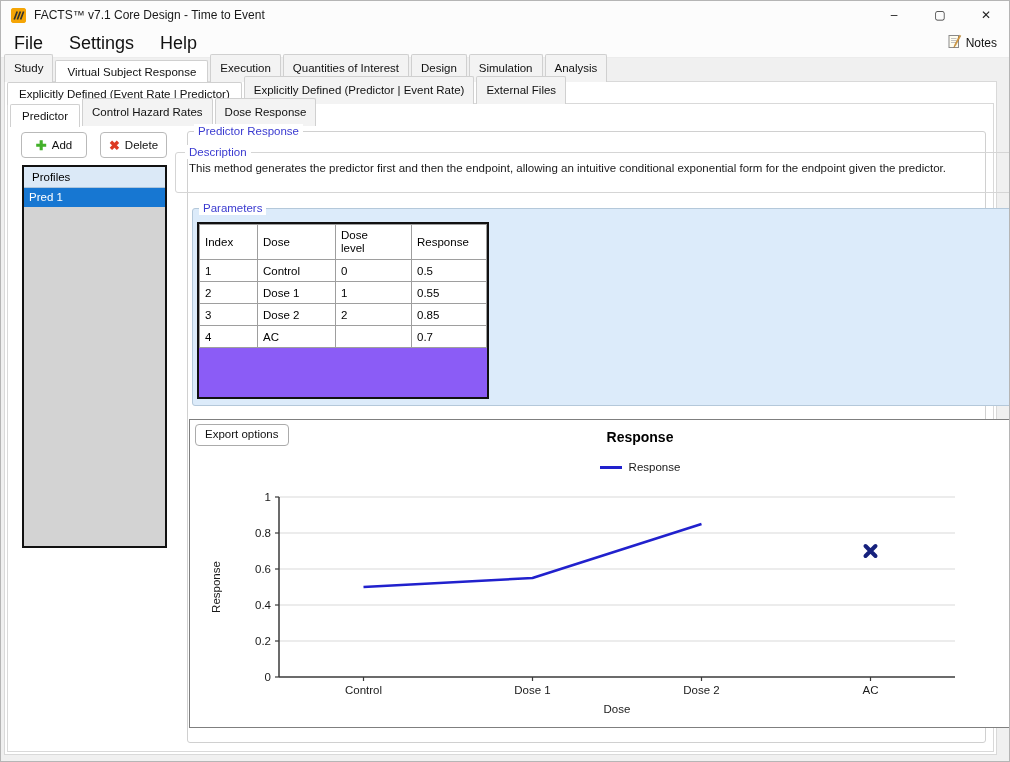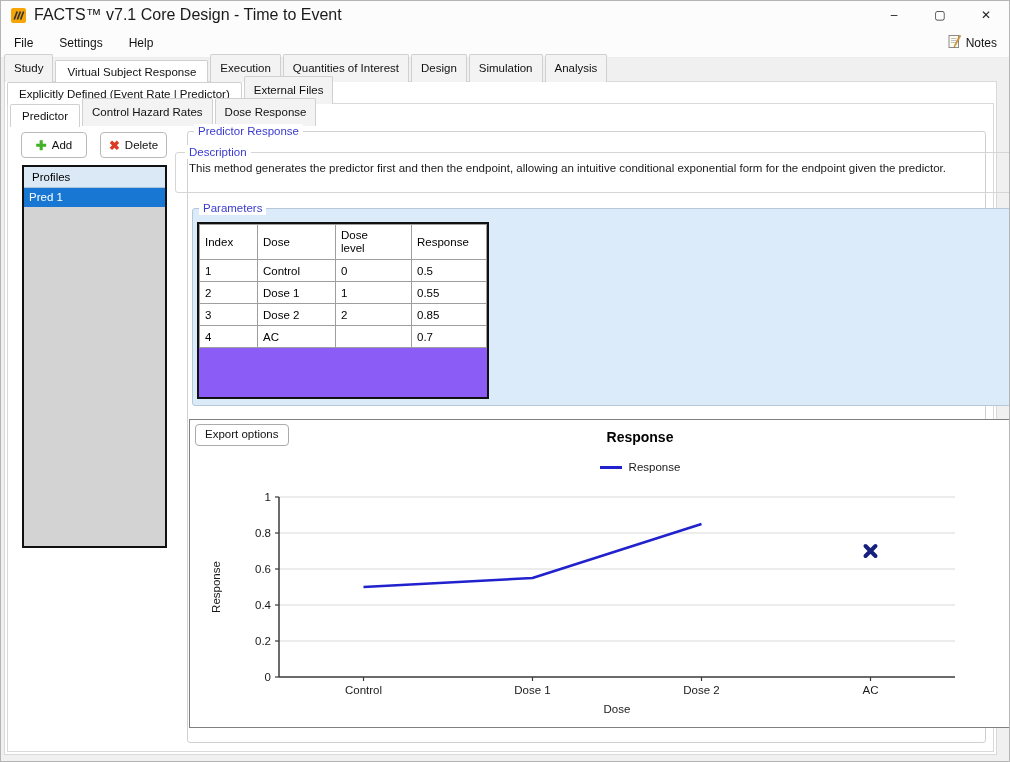--- a/index.html
+++ b/index.html
@@ -1,27 +1,27 @@
 <!DOCTYPE html>
 <html><head>
 <meta charset="utf-8">
 <style>
   html,body{margin:0;padding:0;background:#dcdcdc;font-family:"Liberation Sans",sans-serif;}
   #window{position:relative;width:1010px;height:762px;background:#f0f0f0;border:1px solid #b5b5b5;box-sizing:border-box;overflow:hidden;}
 
   
   .titlebar{position:absolute;left:0;top:0;right:0;height:28px;background:#fcfcfc;display:flex;align-items:center;}
   .app-icon{width:15px;height:15px;margin-left:10px;border-radius:3px;background:#f5a506;overflow:hidden;flex:0 0 auto;}
-  .title-text{margin-left:8px;font-size:16px;color:#1a1a1a;}
+  .title-text{margin-left:8px;font-size:12px;color:#1a1a1a;}
   .win-controls{position:absolute;right:0;top:0;height:28px;display:flex;}
   .win-btn{width:46px;height:28px;line-height:28px;text-align:center;font-size:12px;color:#222;cursor:default;}
 
   
   .menubar{position:absolute;left:0;top:28px;right:0;height:28px;background:#fcfcfc;display:flex;align-items:center;border-bottom:1px solid #ececec;}
-  .menu-item{padding:0 13px;font-size:12px;color:#111;}
+  .menu-item{padding:0 13px;font-size:18px;color:#111;}
   .notes-btn{position:absolute;right:12px;top:33px;display:flex;align-items:center;gap:4px;font-size:12px;color:#111;}
 
   
   .page1{position:absolute;left:3px;top:80px;width:993px;height:674px;background:#fff;border:1px solid #d9d9d9;box-sizing:border-box;}
   .page2{position:absolute;left:6px;top:102px;width:987px;height:649px;background:#fff;border:1px solid #d9d9d9;box-sizing:border-box;}
 
   .tabrow{position:absolute;display:flex;align-items:flex-end;z-index:4;}
   .tab{background:#f3f3f3;border:1px solid #d0d0d0;border-bottom:none;border-radius:2px 2px 0 0;padding:4px 9px;height:19px;line-height:19px;font-size:11.5px;color:#111;margin-right:2px;white-space:nowrap;}
   .tab.sel{background:#fff;height:22px;line-height:22px;margin-bottom:-1px;padding:0 11px;z-index:5;position:relative;}
   #tabs1{left:3px;top:58px;height:23px;}
@@ -110,20 +110,21 @@
     <div class="tab sel">Virtual Subject Response</div>
     <div class="tab">Execution</div>
     <div class="tab">Quantities of Interest</div>
     <div class="tab">Design</div>
     <div class="tab">Simulation</div>
     <div class="tab">Analysis</div>
   </div>
 
   <div class="tabrow" id="tabs2">
     <div class="tab sel">Explicitly Defined (Event Rate | Predictor)</div>
+    <div class="tab">Explicitly Defined (Predictor | Event Rate)</div>
     <div class="tab">External Files</div>
   </div>
 
   <div class="tabrow" id="tabs3">
     <div class="tab sel">Predictor</div>
     <div class="tab">Control Hazard Rates</div>
     <div class="tab">Dose Response</div>
   </div>
 
   <div class="small-btn" style="left:20px;top:131px;width:66px;">

